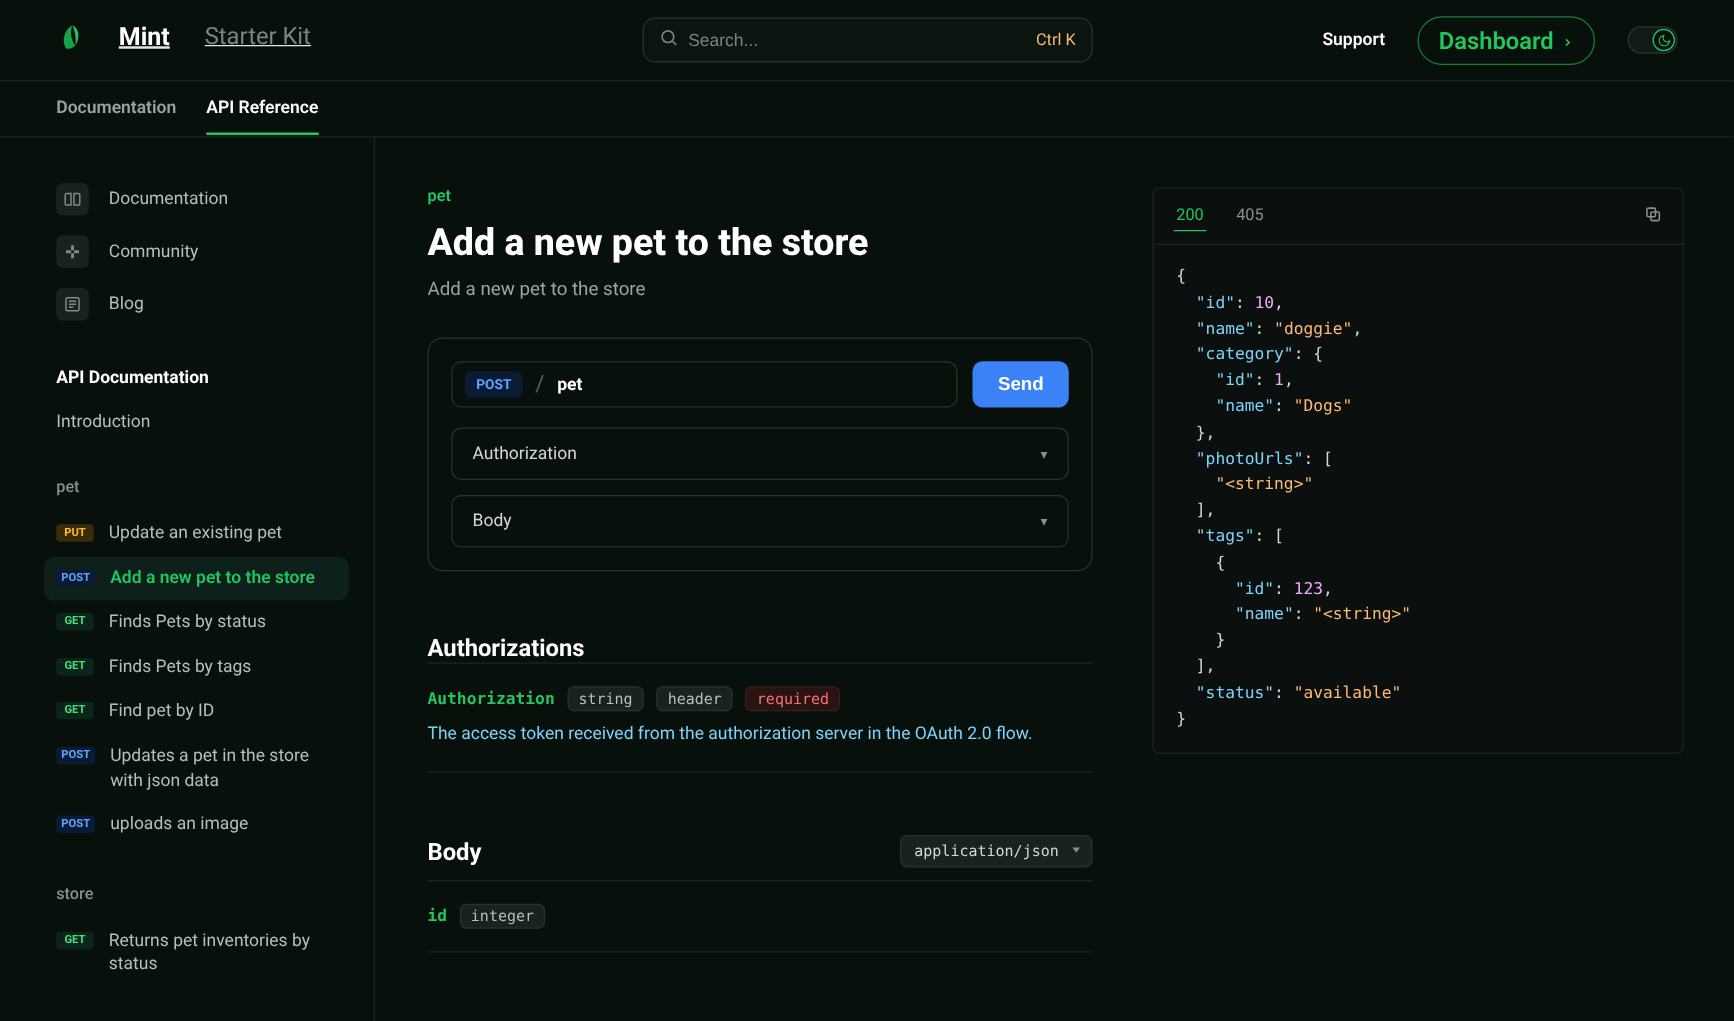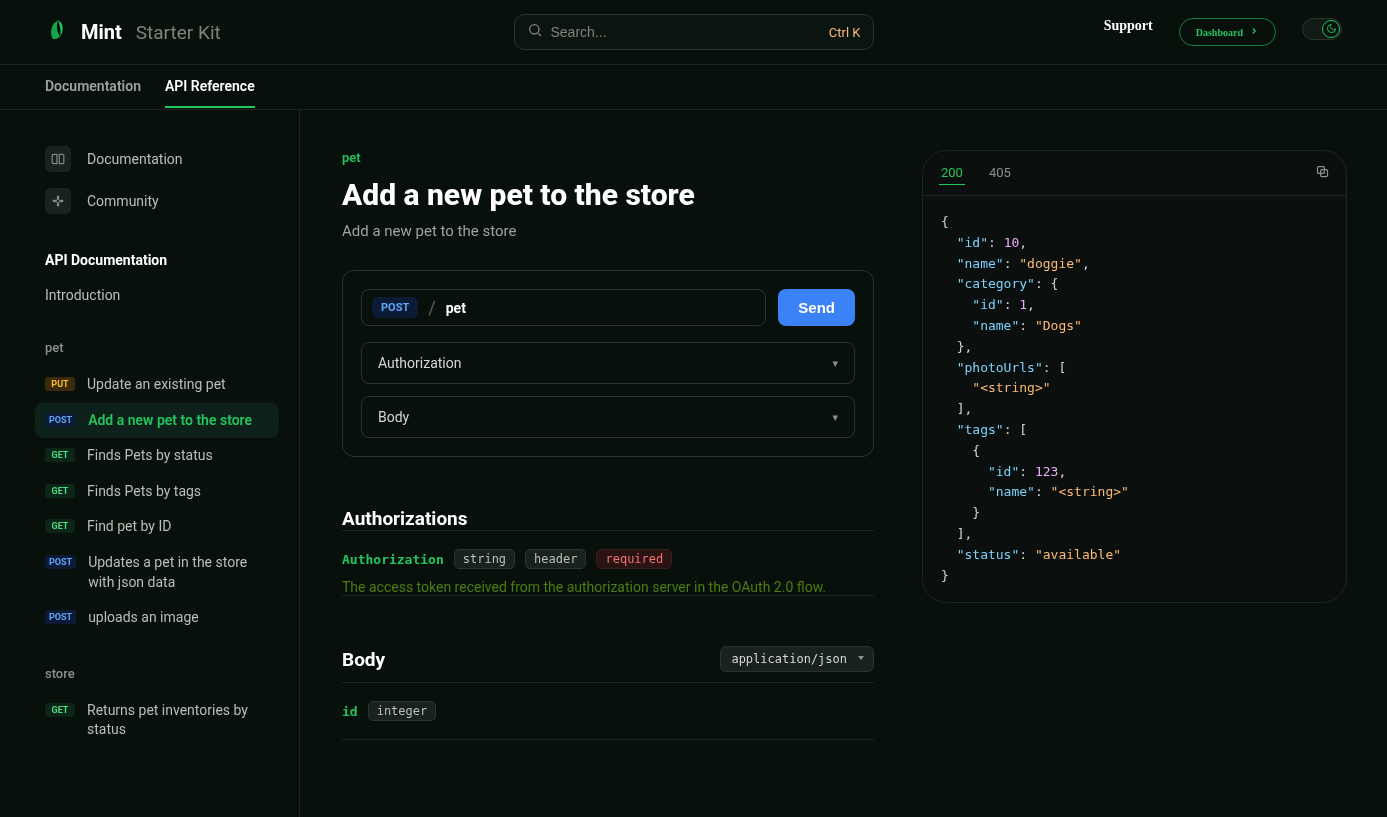--- a/index.html
+++ b/index.html
@@ -11,21 +11,21 @@
   height: 817px;
   overflow: hidden;
 }
 .topbar {
   height: 65px;
   border-bottom: 1px solid #1d2521;
   display: flex;
   align-items: center;
   padding: 0 45px;
 }
-.logo-wrap { display: flex; align-items: center; gap: 10px; }
+.logo-wrap { display: flex; align-items: flex-start; gap: 24px; text-decoration: underline; }
 .logo-mark svg { width: 26px; height: 26px; }
 .brand-name { font-size: 20px; font-weight: 700; color: #fff; }
 .brand-sub { font-size: 19px; font-weight: 400; color: #7c847e; margin-left: 4px; }
 .search-wrap {
   margin-left: auto; margin-right: auto;
   position: absolute; left: 50%; transform: translateX(-50%);
 }
 .search-box {
   width: 360px; height: 36px;
   background: #0b1510;
@@ -34,24 +34,24 @@
   display: flex; align-items: center;
   padding: 0 12px;
   color: #7c847e;
 }
 .search-box input {
   flex: 1; background: none; border: none; outline: none;
   font-size: 14px; color: #22c55e; margin-left: 8px;
 }
 .search-box input::placeholder { color: #7c847e; }
 .kbd { font-size: 13px; color: #fdba74; }
-.top-actions { margin-left: auto; display: flex; align-items: flex-start; gap: 26px; font-family: Liberation Serif, serif; }
+.top-actions { margin-left: auto; display: flex; align-items: center; gap: 26px; }
 .support-link { color: #fff; font-size: 14px; font-weight: 600; cursor: pointer; }
 .dash-btn {
-  color: #22c55e; font-size: 10px; font-weight: 600;
+  color: #22c55e; font-size: 19px; font-weight: 600;
   border: 1px solid #15803d; border-radius: 20px;
   padding: 7px 16px; display: flex; align-items: center; gap: 6px; cursor: pointer;
 }
 .theme-toggle {
   width: 40px; height: 22px; background: #121a15;
   border-radius: 11px; border: 1px solid #2b332e;
   position: relative; cursor: pointer;
 }
 .theme-toggle .knob {
   position: absolute; right: 1px; top: 1px;
@@ -148,25 +148,25 @@
   border-top: 4px solid #8a918c;
 }
 .param-line { display: flex; align-items: center; gap: 10px; flex-wrap: wrap; margin-bottom: 10px; }
 .param-name { font-family: ui-monospace, Menlo, monospace; font-size: 13px; font-weight: 700; color: #22c55e; }
 .param-tag {
   font-family: ui-monospace, Menlo, monospace; font-size: 12px;
   background: #1a221d; border: 1px solid #2b332e; border-radius: 5px; padding: 2px 8px;
   color: #b8bfba;
 }
 .param-tag.req { background: #2a1313; color: #f87171; border-color: #3a1d1d; }
-.param-desc { font-size: 14px; color: #4d7c0f; margin-bottom: 28px; border-bottom: 1px solid #1d2521; }
+.param-desc { font-size: 14px; color: #7dd3fc; margin-bottom: 28px; border-bottom: 1px solid #1d2521; padding-bottom: 22px; }
 .response {
   width: 425px; flex-shrink: 0;
   background: #0b0f0d; border: 1px solid #1d2521;
-  border-radius: 24px; align-self: flex-start;
+  border-radius: 5px; align-self: flex-start;
 }
 .resp-tabs {
   display: flex; align-items: center; gap: 22px;
   padding: 10px 16px; border-bottom: 1px solid #1d2521;
 }
 .resp-tab { font-size: 13px; color: #8a918c; padding: 4px 2px; cursor: pointer; }
 .resp-tab.active { color: #22c55e; border-bottom: 1px solid #22c55e; }
 .copy-icon { margin-left: auto; color: #8a918c; cursor: pointer; }
 .code-body {
   font-family: ui-monospace, Menlo, monospace; font-size: 13px;
@@ -250,20 +250,31 @@
         <div class="side-link">
           <span class="icon-box">
             <svg width="14" height="14" viewBox="0 0 24 24" fill="currentColor">
               <rect x="3" y="10" width="7" height="4"></rect>
               <rect x="14" y="10" width="7" height="4"></rect>
               <rect x="10" y="3" width="4" height="7"></rect>
               <rect x="10" y="14" width="4" height="7"></rect>
             </svg>
           </span>
           <span>Community</span>
+        </div>
+        <div class="side-link">
+          <span class="icon-box">
+            <svg width="14" height="14" viewBox="0 0 24 24" fill="none" stroke="currentColor" stroke-width="2">
+              <rect x="3" y="3" width="18" height="18" rx="2"></rect>
+              <line x1="7" y1="8" x2="17" y2="8"></line>
+              <line x1="7" y1="12" x2="17" y2="12"></line>
+              <line x1="7" y1="16" x2="13" y2="16"></line>
+            </svg>
+          </span>
+          <span>Blog</span>
         </div>
       </div>
     <div class="side-heading">API Documentation</div>
     <div id="side-intro">
         <div class="side-plain">Introduction</div>
       </div>
     <div class="side-cat">pet</div>
     <div id="side-pet">
         <div class="side-api">
           <span class="method-badge m-put">PUT</span>

